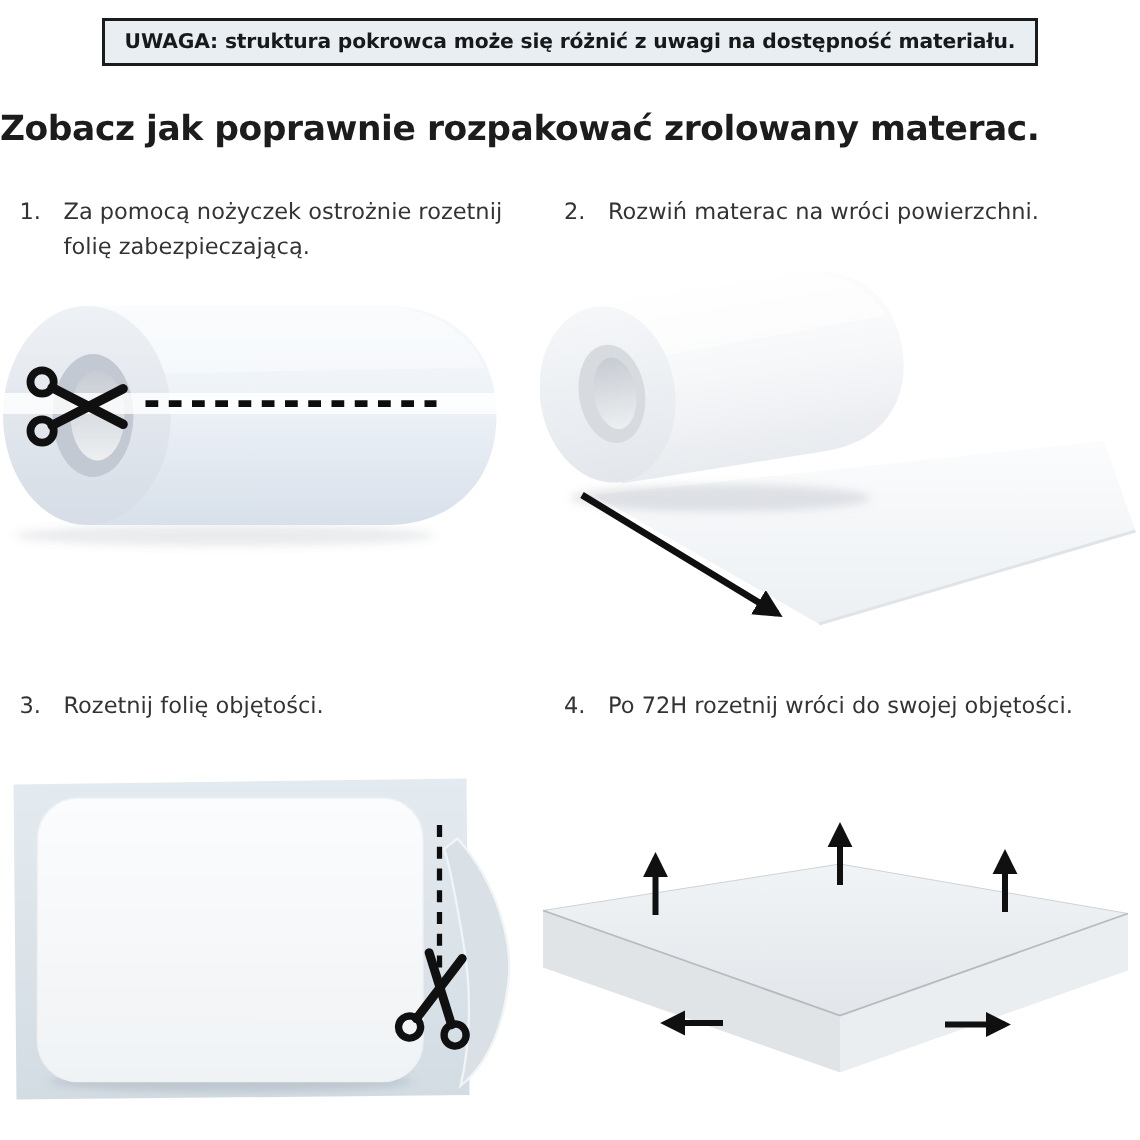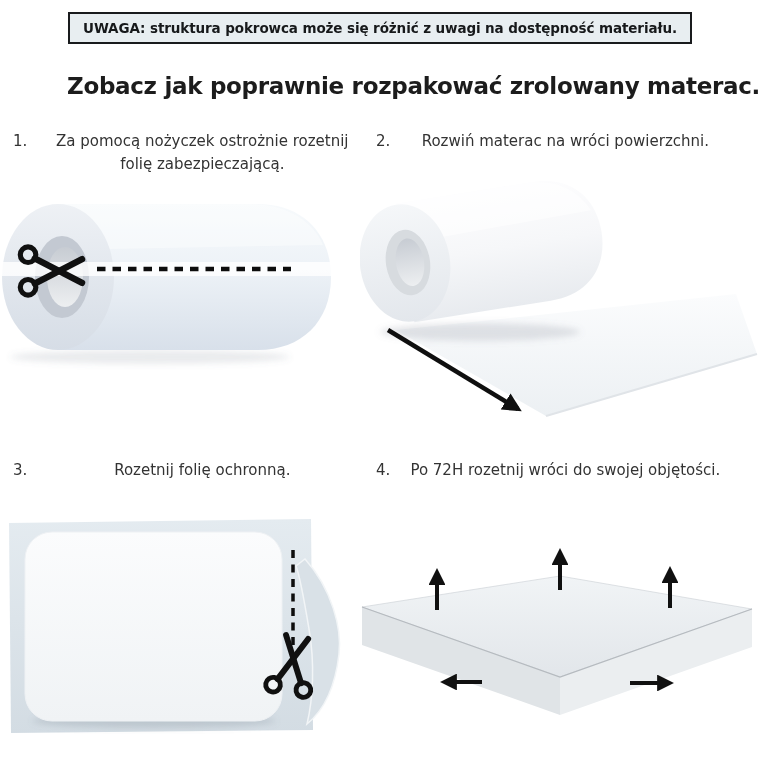--- a/index.html
+++ b/index.html
@@ -12,27 +12,27 @@
 
   .banner-wrap { position:absolute; top:12px; left:0; width:100%; display:flex; justify-content:center; }
   .banner {
     background:#e8eef1; border:2px solid #191b1d;
     padding:6px 13px; font-weight:bold; font-size:13.5px; color:#17191b;
     white-space:nowrap; letter-spacing:-0.1px;
   }
 
   .title {
     position:absolute; top:58px; left:0; width:100%;
-    text-align:right; font-size:23px; font-weight:bold; color:#1c1c1c;
+    text-align:left; font-size:23px; font-weight:bold; color:#1c1c1c;
     letter-spacing:-0.3px;
   }
 
   .step { position:absolute; display:flex; gap:15px; font-size:15px; line-height:1.5; color:#333333; }
   .step .num { flex:0 0 auto; }
-  .step .txt { width:320px;text-align:center; }
+  .step .txt { width:320px; }
   #step1 { left:13px;  top:130px; }
   #step2 { left:376px; top:130px; }
   #step3 { left:13px;  top:459px; }
   #step4 { left:376px; top:459px; }
 
   .illus { position:absolute; display:block; }
   #illus1 { left:0px;   top:196px; }
   #illus2 { left:360px; top:160px; }
   #illus3 { left:4px;   top:514px; }
   #illus4 { left:358px; top:532px; }
@@ -51,21 +51,21 @@
   <div class="step" id="step1">
     <span class="num">1.</span>
     <span class="txt">Za pomocą nożyczek ostrożnie rozetnij folię zabezpieczającą.</span>
   </div>
   <div class="step" id="step2">
     <span class="num">2.</span>
     <span class="txt">Rozwiń materac na wróci powierzchni.</span>
   </div>
   <div class="step" id="step3">
     <span class="num">3.</span>
-    <span class="txt">Rozetnij folię ochronną.</span>
+    <span class="txt">Rozetnij folię objętości.</span>
   </div>
   <div class="step" id="step4">
     <span class="num">4.</span>
     <span class="txt">Po 72H rozetnij wróci do swojej objętości.</span>
   </div>
 
   <svg id="illus1" class="illus" width="336" height="178" viewBox="0 0 336 178">
     <defs>
       <linearGradient id="gradBody" x1="0" y1="0" x2="0" y2="1">
         <stop offset="0" stop-color="#f7fafc"></stop>

